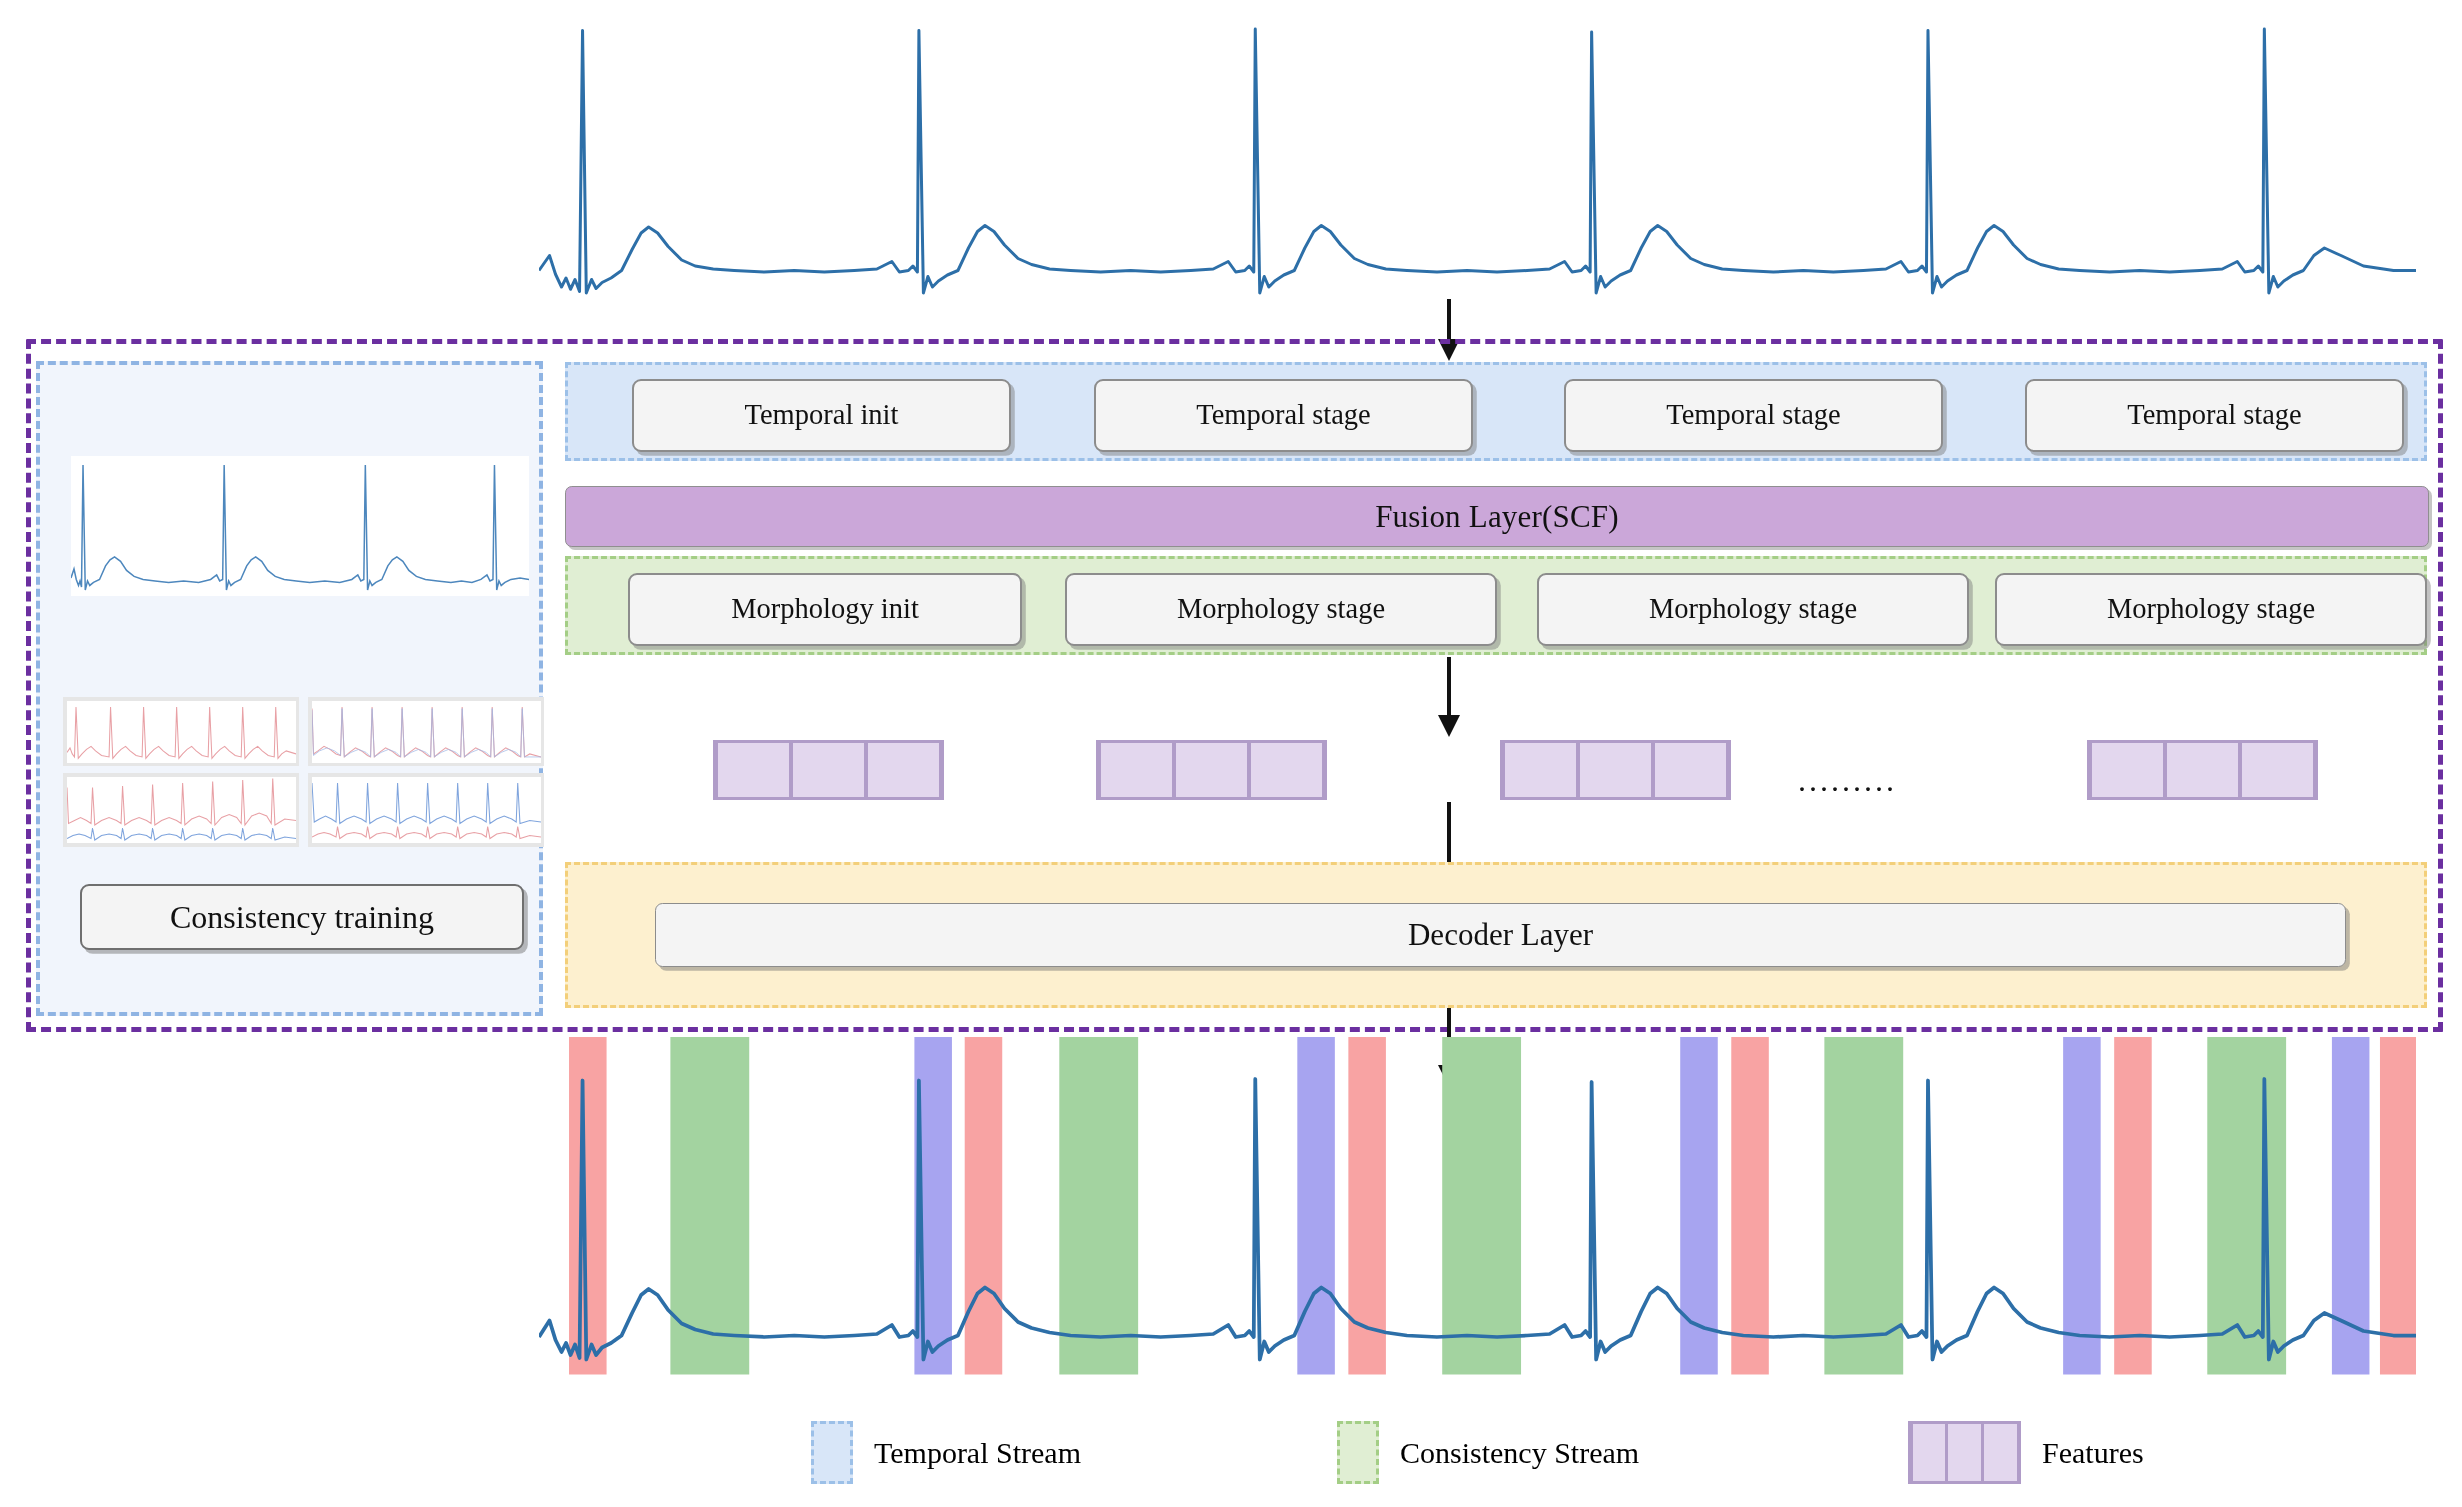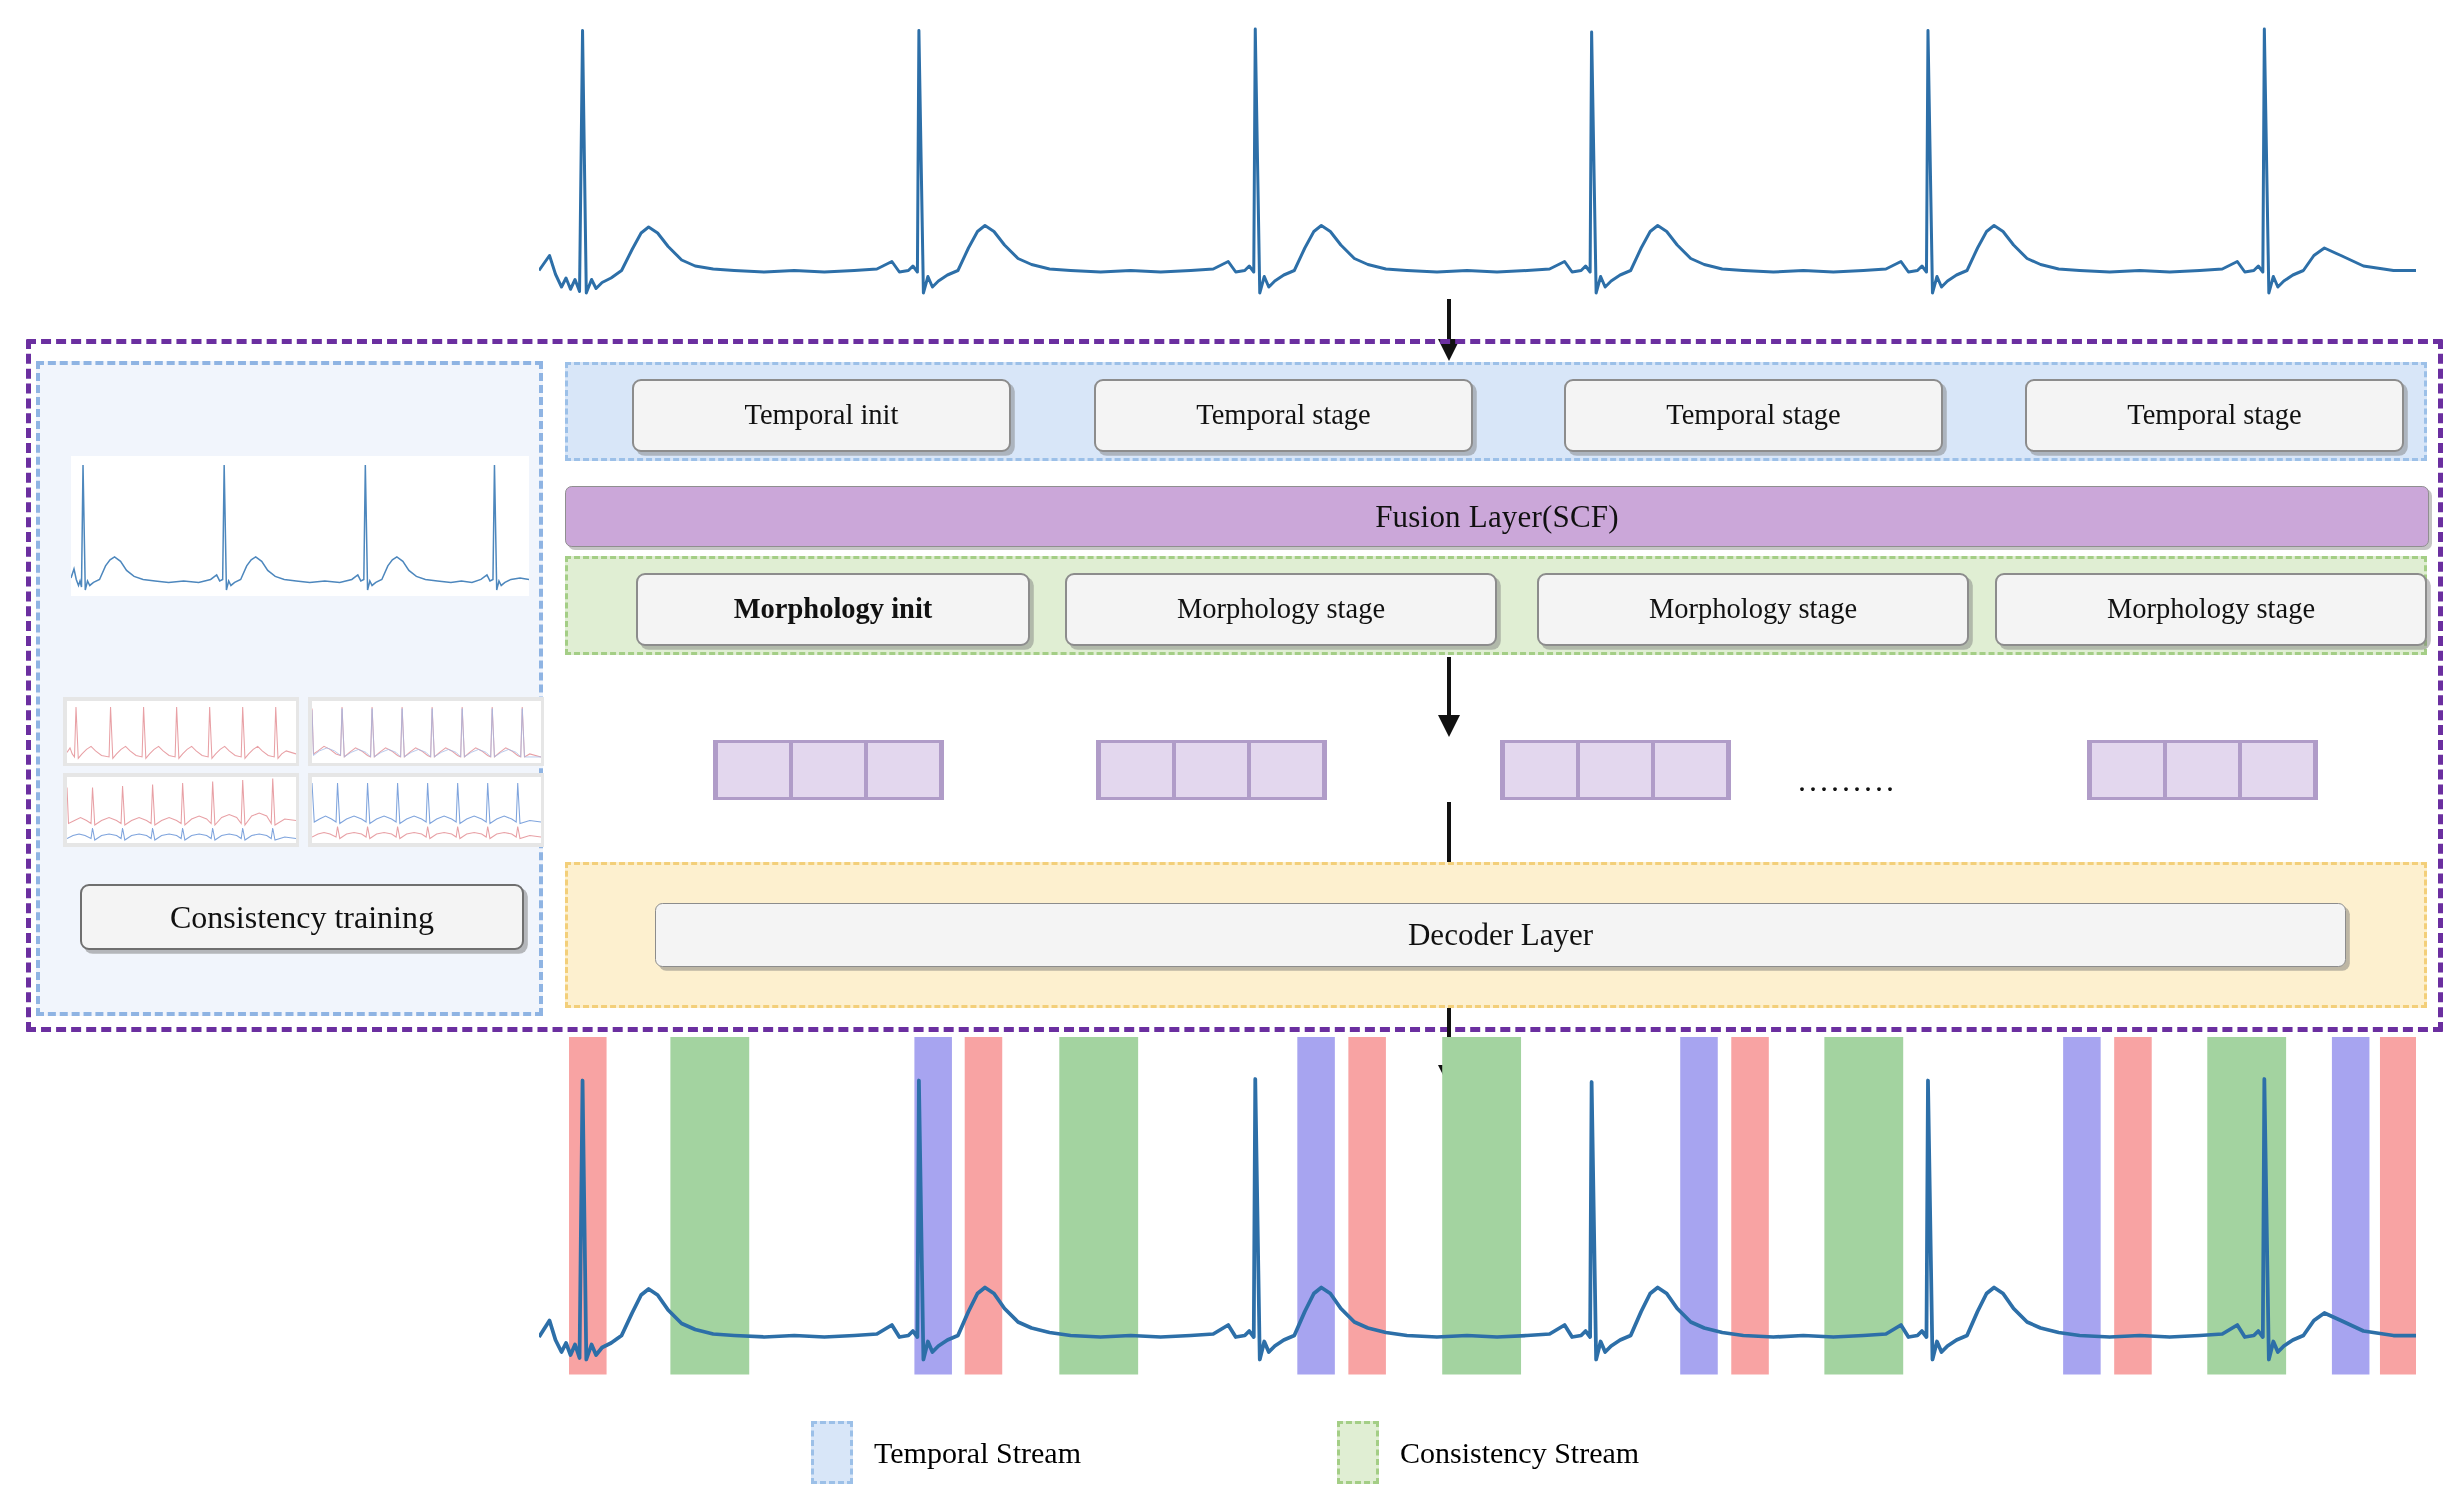--- a/index.html
+++ b/index.html
@@ -236,21 +236,21 @@
   <div class="stage-chip" style="left:1449px;width:375px;">
     <span>Temporal stage</span>
   </div>
 </div>
 
 <div class="abs" id="fusion-layer">
   <span class="lbl">Fusion Layer(SCF)</span>
 </div>
 
 <div class="abs" id="morphology-stream">
-  <div class="stage-chip" style="left:60px;width:390px;font-weight:bold;">
+  <div class="stage-chip" style="left:52px;width:390px;">
     <span>Morphology init</span>
   </div>
   <div class="stage-chip" style="left:489px;width:428px;">
     <span>Morphology stage</span>
   </div>
   <div class="stage-chip" style="left:961px;width:428px;">
     <span>Morphology stage</span>
   </div>
   <div class="stage-chip" style="left:1419px;width:428px;">
     <span>Morphology stage</span>
@@ -344,14 +344,22 @@
 
 <div id="legend">
   <div class="legend-item" style="width:526px;">
     <span class="sw-temporal"></span>
     <span class="cap">Temporal Stream</span>
   </div>
   <div class="legend-item" style="width:571px;">
     <span class="sw-morph"></span>
     <span class="cap">Consistency Stream</span>
   </div>
+  <div class="legend-item">
+    <span class="sw-feat">
+      <span class="cell"></span>
+      <span class="cell"></span>
+      <span class="cell"></span>
+    </span>
+    <span class="cap">Features</span>
+  </div>
 </div>
 
 
 </body></html>

